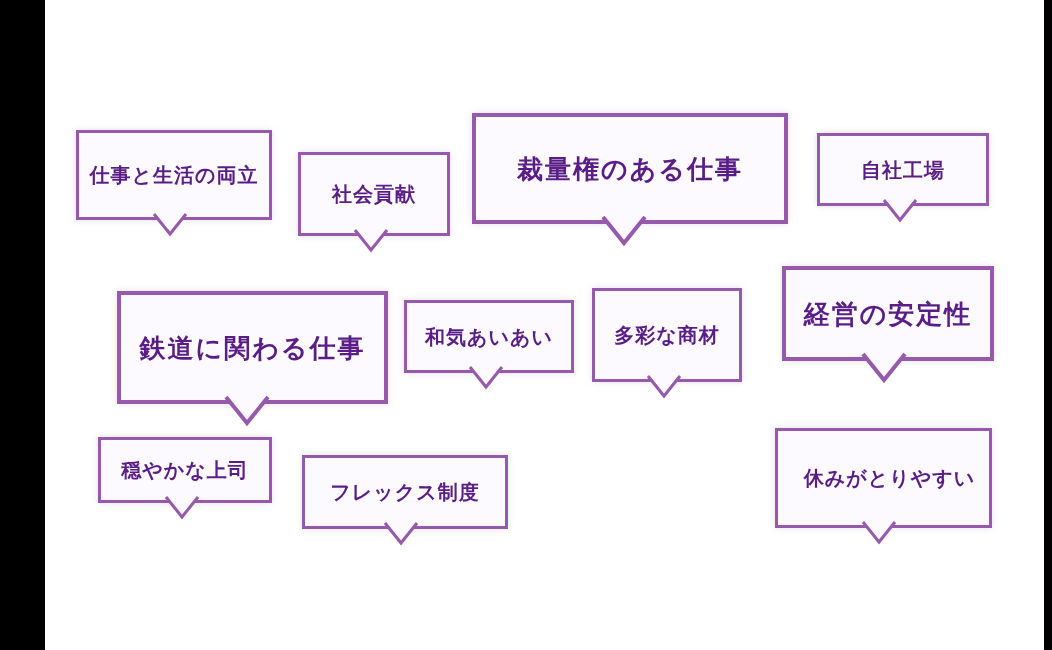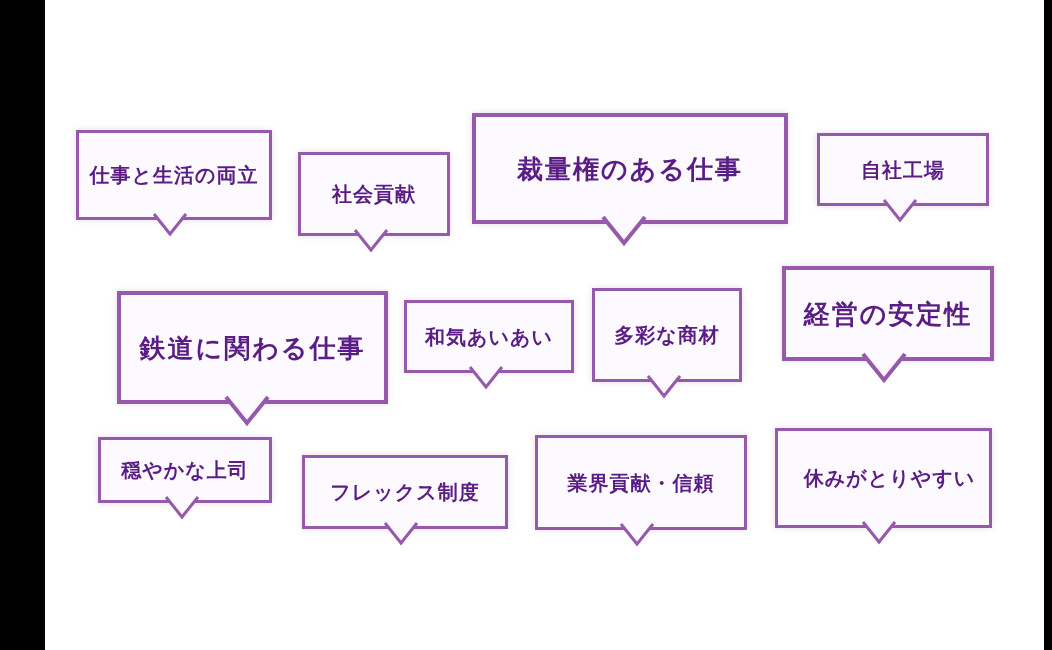--- a/index.html
+++ b/index.html
@@ -139,26 +139,20 @@
       </svg>
   </div>
 
   <div class="bubble small" style="left:302px; top:455px; width:206px; height:74px;">
     <span class="bubble-label">フレックス制度</span>
     <svg class="tail" viewBox="0 0 36 24">
         <path d="M2,1 L18,21 L34,1"></path>
       </svg>
   </div>
 
-  <div class="bubble small" style="left:535px; top:435px; width:212px; height:95px;">
-    <span class="bubble-label">業界貢献・信頼</span>
-    <svg class="tail" viewBox="0 0 36 24">
-        <path d="M2,1 L18,21 L34,1"></path>
-      </svg>
-  </div>
 
   <div class="bubble small" style="left:775px; top:428px; width:217px; height:100px;padding-left:12px;">
     <span class="bubble-label">休みがとりやすい</span>
     <svg class="tail" viewBox="0 0 36 24">
         <path d="M2,1 L18,21 L34,1"></path>
       </svg>
   </div>
 
 </div>
 

